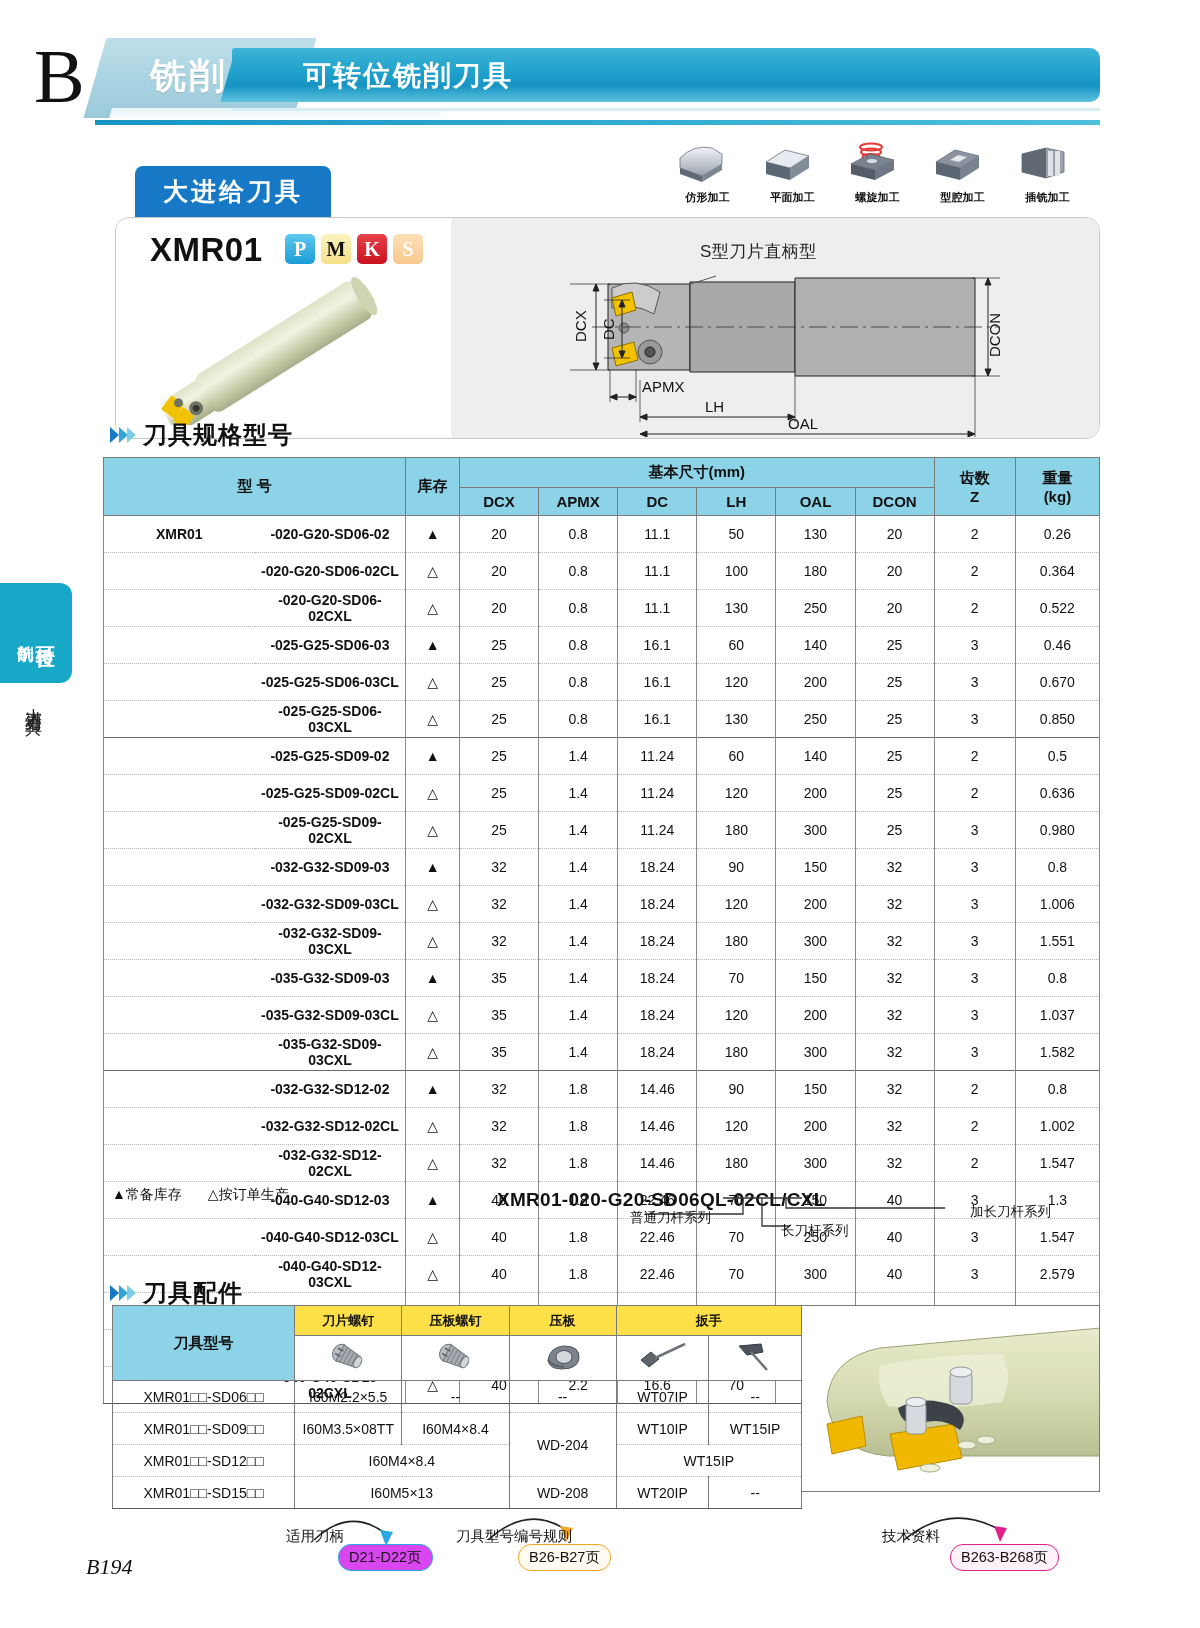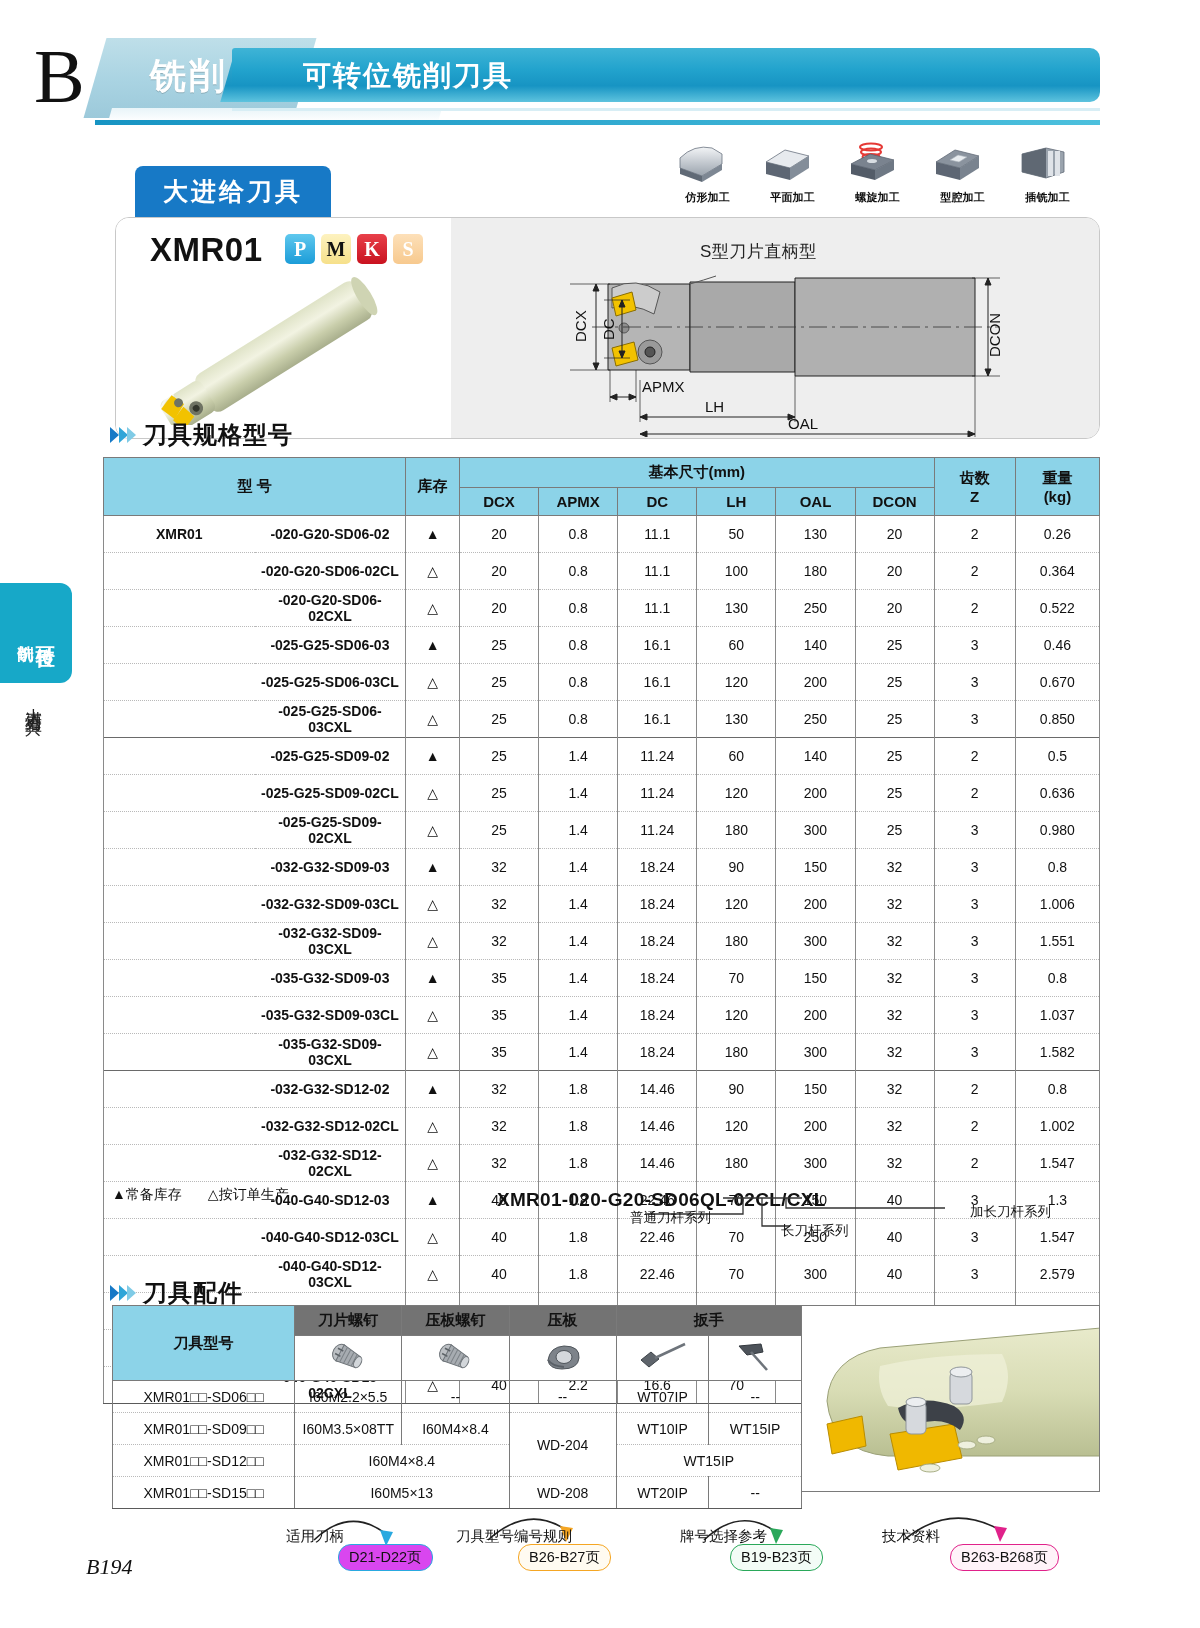--- a/index.html
+++ b/index.html
@@ -177,21 +177,21 @@
   #mr-a { left: 630px; top: 1209px; }
   #mr-b { left: 781px; top: 1222px; }
   #mr-c { left: 950px; top: 1203px; margin-left: 20px; }
 
   
   .acc-wrap { position: absolute; left: 112px; top: 1305px; width: 690px; }
   table.acc { border-collapse: collapse; width: 690px; table-layout: fixed; }
   table.acc th, table.acc td {
     border: 1px solid #7a7a7a; text-align: center; font-size: 14px; color:#111;
   }
-  table.acc th.hd { background: #737373; font-size: 15px; font-weight: bold; height: 30px; }
+  table.acc th.hd { background: #fde047; font-size: 13px; font-weight: bold; height: 30px; }
   table.acc td.icon-cell { height: 45px; background: #fff; }
   table.acc td.body { height: 32px; border-top: 1px dotted #b9b9b9; border-bottom: 1px dotted #b9b9b9; }
   table.acc td.body.solidb { border-bottom: 1px solid #5a5a5a; }
   table.acc td.first-col { width: 175px; }
   table.acc td.blue { background: #8cd3e8; font-weight: bold; font-size: 15px; }
   .acc-img-box {
     position: absolute; left: 801px; top: 1305px; width: 299px; height: 187px;
     border: 1px solid #7a7a7a; background: #ffffff; overflow: hidden;
   }
 
@@ -884,28 +884,20 @@
 
   <div class="blink" style="left:470px;top:1500px">
     <svg width="160" height="60" viewBox="0 0 160 60">
       <path d="M18 40 Q58 4 96 30" stroke="#222" stroke-width="1.6" fill="none"></path>
       <polygon points="96,42 90,26 103,28" fill="#f5a623"></polygon>
     </svg>
     <div class="bl-txt" style="left:-14px;top:27px">刀具型号编号规则</div>
     <div class="bl-pill" style="left:48px;top:44px;border-color:#f5a623;color:#111;background:#fffbf1">B26-B27页</div>
   </div>
 
-  <div class="blink" style="left:690px;top:1500px">
-    <svg width="150" height="60" viewBox="0 0 150 60">
-      <path d="M14 40 Q50 6 86 32" stroke="#222" stroke-width="1.6" fill="none"></path>
-      <polygon points="86,44 80,28 93,30" fill="#2aa85a"></polygon>
-    </svg>
-    <div class="bl-txt" style="left:-10px;top:27px">牌号选择参考</div>
-    <div class="bl-pill" style="left:40px;top:44px;border-color:#2aa85a;color:#111;background:#f3fcf6">B19-B23页</div>
-  </div>
 
   <div class="blink" style="left:890px;top:1500px">
     <svg width="170" height="60" viewBox="0 0 170 60">
       <path d="M14 40 Q60 2 110 30" stroke="#222" stroke-width="1.6" fill="none"></path>
       <polygon points="110,42 104,26 117,28" fill="#e0218a"></polygon>
     </svg>
     <div class="bl-txt" style="left:-8px;top:27px">技术资料</div>
     <div class="bl-pill" style="left:60px;top:44px;border-color:#e0218a;color:#111;background:#fff3f9">B263-B268页</div>
   </div>
 

